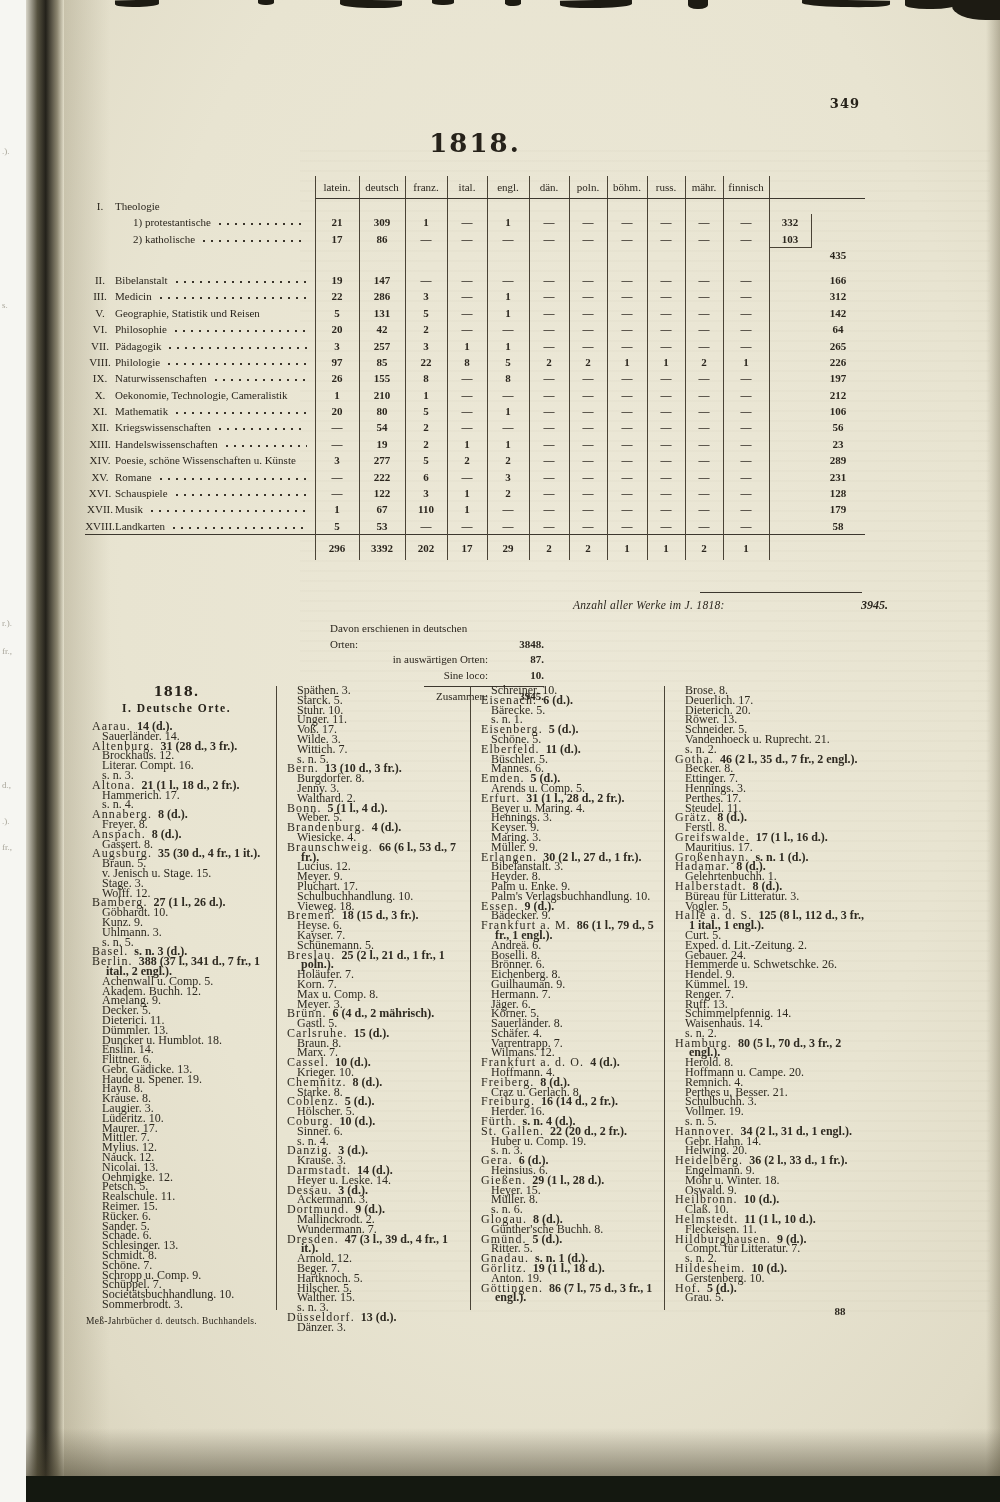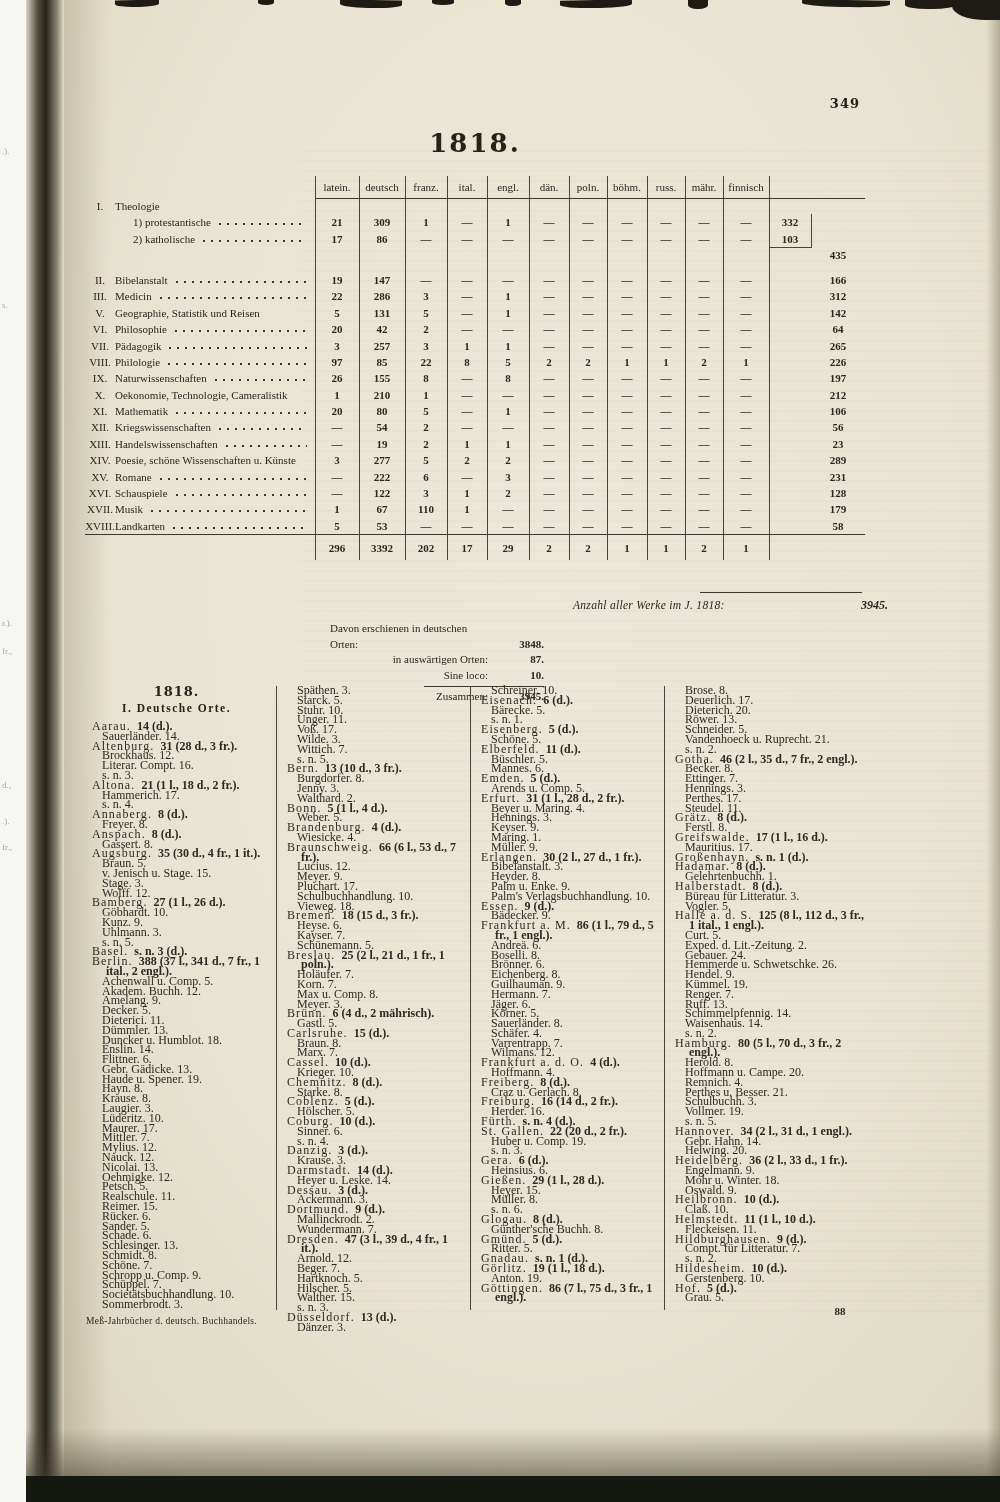--- a/index.html
+++ b/index.html
@@ -781,21 +781,21 @@
       <div class="entry pub">Schöne. 5.</div>
       <div class="entry city"><span class="cname">Elberfeld.</span>&nbsp;&nbsp;<span class="cnum">11 (d.).</span></div>
       <div class="entry pub">Büschler. 5.</div>
       <div class="entry pub">Mannes. 6.</div>
       <div class="entry city"><span class="cname">Emden.</span>&nbsp;&nbsp;<span class="cnum">5 (d.).</span></div>
       <div class="entry pub">Arends u. Comp. 5.</div>
       <div class="entry city"><span class="cname">Erfurt.</span>&nbsp;&nbsp;<span class="cnum">31 (1 l., 28 d., 2 fr.).</span></div>
       <div class="entry pub">Beyer u. Maring. 4.</div>
       <div class="entry pub">Hennings. 3.</div>
       <div class="entry pub">Keyser. 9.</div>
-      <div class="entry pub">Maring. 1.</div>
+      <div class="entry pub">Maring. 3.</div>
       <div class="entry pub">Müller. 9.</div>
       <div class="entry city"><span class="cname">Erlangen.</span>&nbsp;&nbsp;<span class="cnum">30 (2 l., 27 d., 1 fr.).</span></div>
       <div class="entry pub">Bibelanstalt. 3.</div>
       <div class="entry pub">Heyder. 8.</div>
       <div class="entry pub">Palm u. Enke. 9.</div>
       <div class="entry pub">Palm's Verlagsbuchhandlung. 10.</div>
       <div class="entry city"><span class="cname">Essen.</span>&nbsp;&nbsp;<span class="cnum">9 (d.).</span></div>
       <div class="entry pub">Bädecker. 9.</div>
       <div class="entry city"><span class="cname">Frankfurt a. M.</span>&nbsp;&nbsp;<span class="cnum">86 (1 l., 79 d., 5 fr., 1 engl.).</span></div>
       <div class="entry pub">Andreä. 6.</div>

